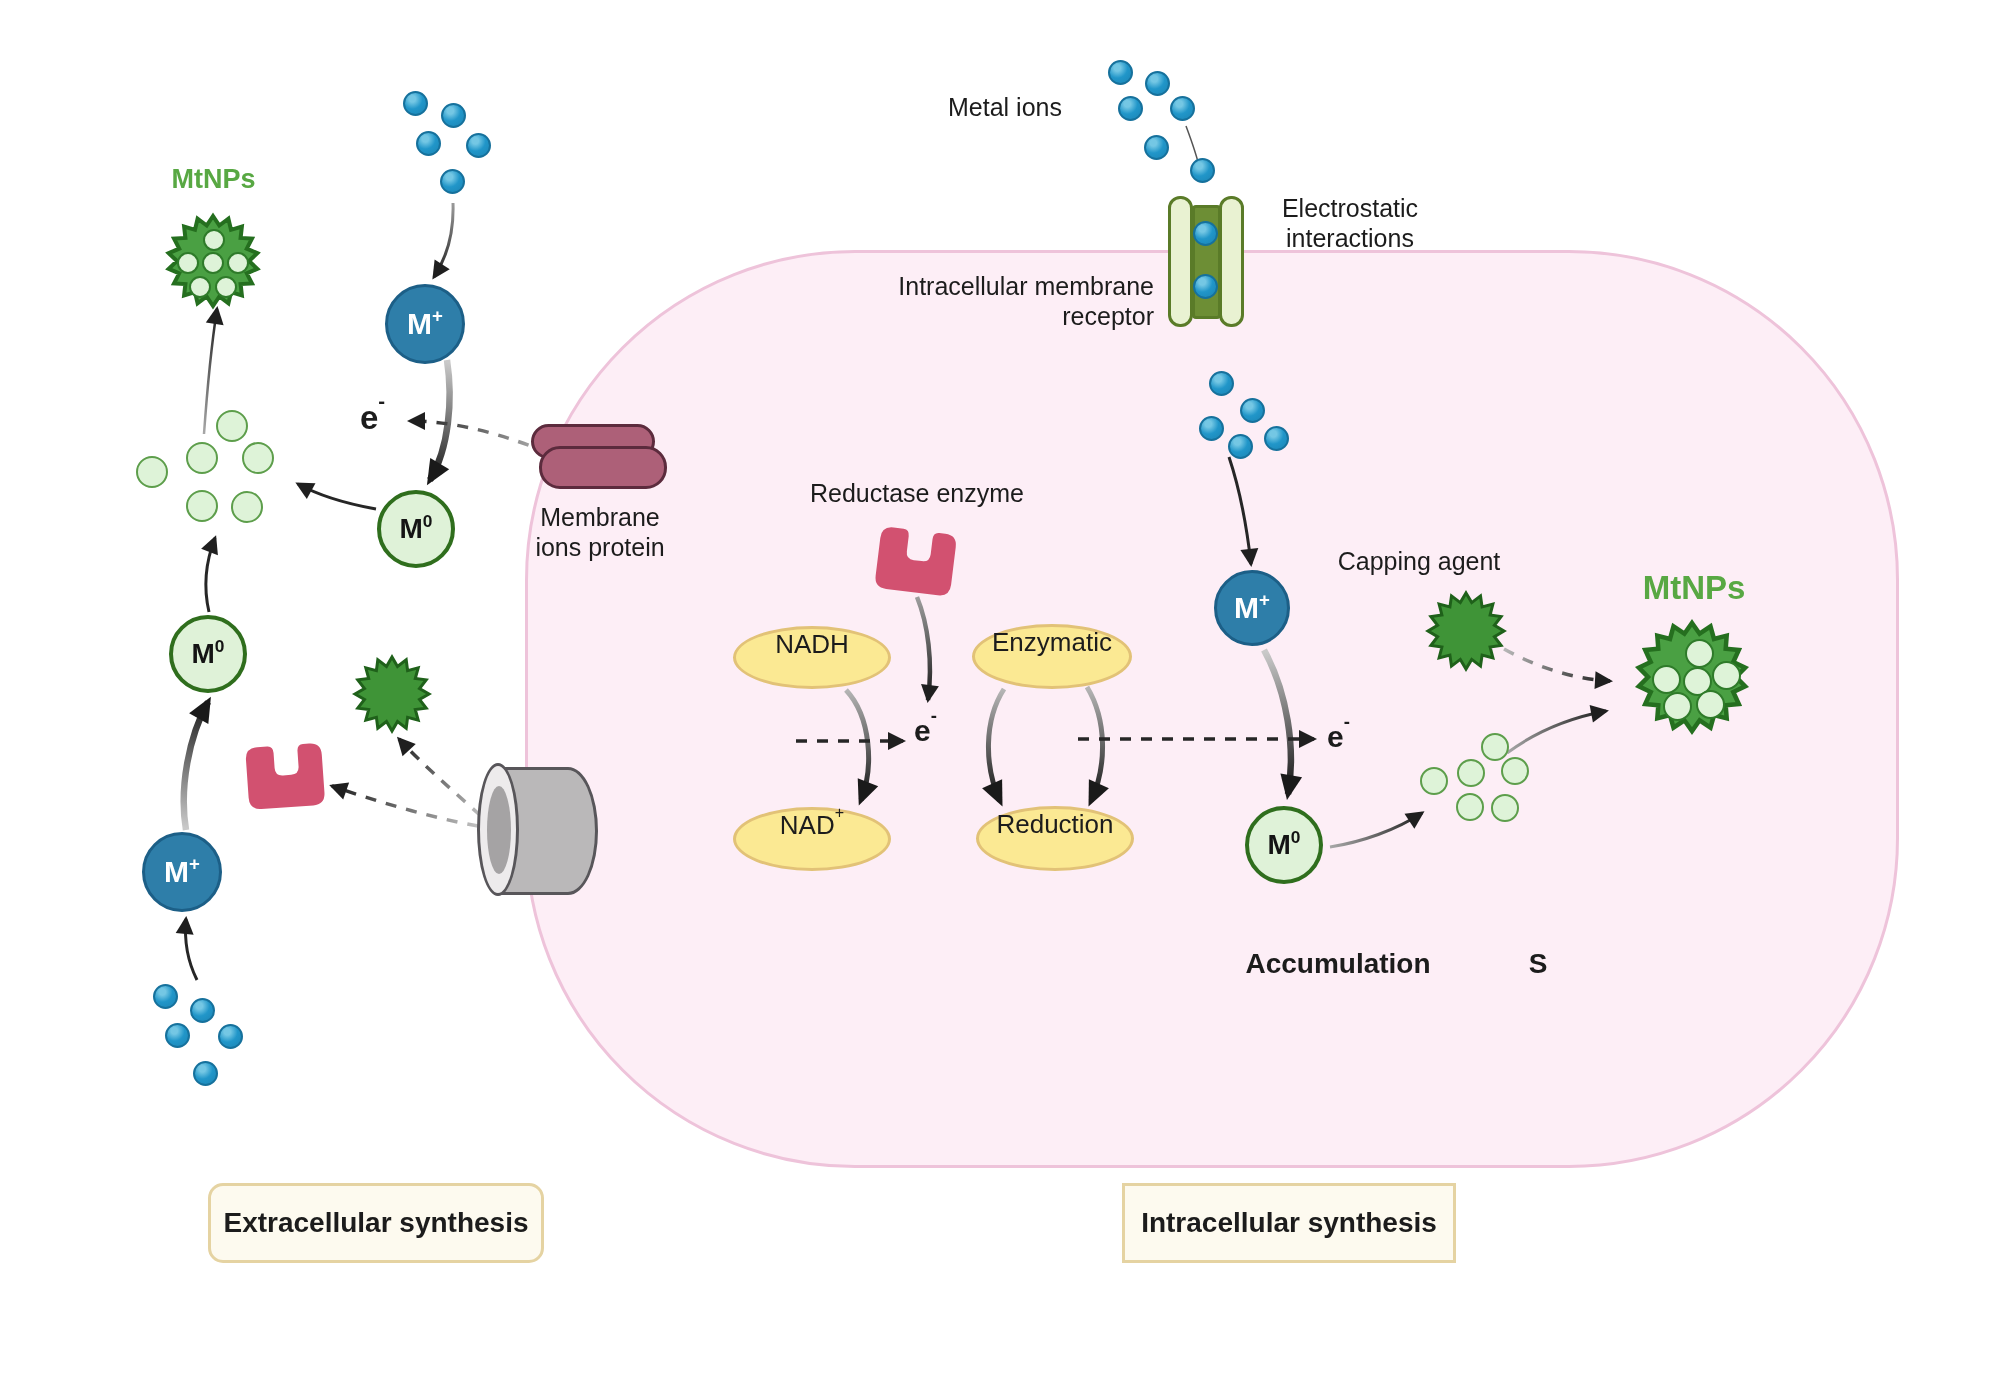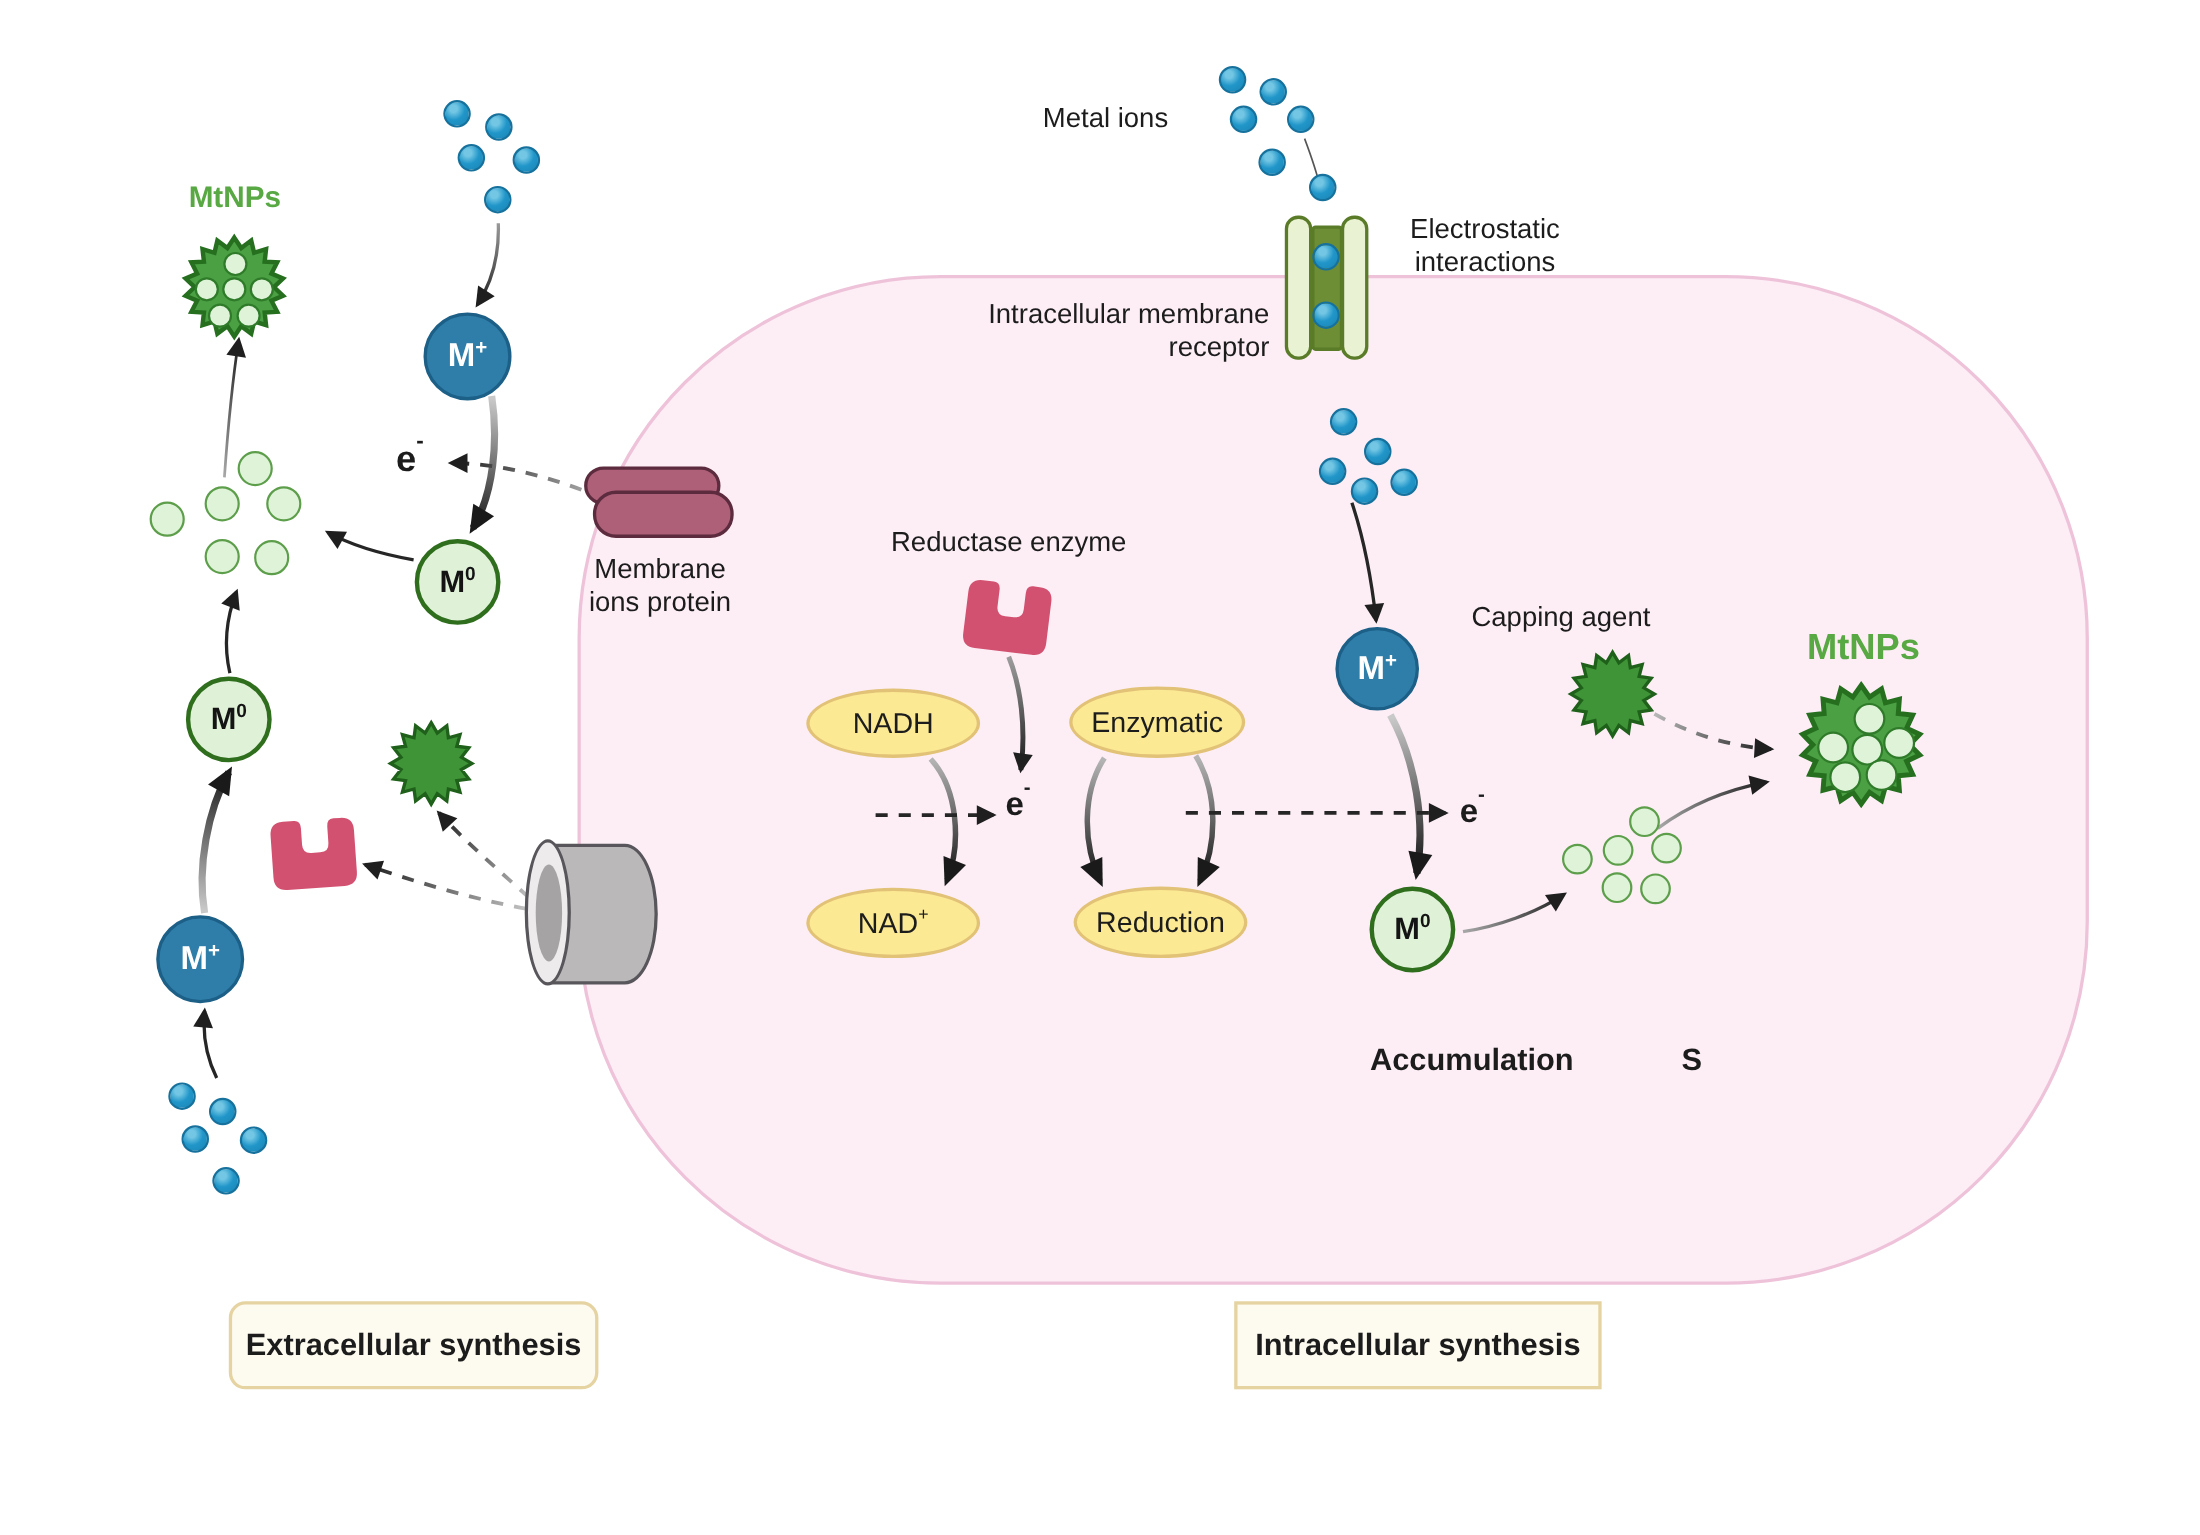--- a/index.html
+++ b/index.html
@@ -21,21 +21,21 @@
   .mplus{width:80px;height:80px;background:var(--m-plus-fill);border:3px solid var(--m-plus-border);
          color:#ffffff;font-size:30px;}
   .mzero{width:78px;height:78px;background:var(--m-zero-fill);border:4px solid var(--m-zero-border);
          color:#141414;font-size:28px;}
   .mcircle sup,.elabel sup{font-size:62%;position:relative;top:-0.45em;}
   
   .gdot{border-radius:50%;background:var(--np-dot-fill);border:2px solid var(--np-dot-border);box-sizing:border-box;}
   .npdot{border-radius:50%;background:var(--np-dot-fill);border:2.5px solid #2f7b2a;box-sizing:border-box;}
   
   .pill{border-radius:50%;background:var(--yellow-fill);border:3px solid var(--yellow-border);
-        display:flex;align-items:center;justify-content:center;font-size:26px;box-sizing:border-box;}
+        display:flex;justify-content:center;font-size:26px;box-sizing:border-box;}
   
   .lbl{font-size:25px;line-height:30px;}
   .center{text-align:center;}
   .right{text-align:right;}
   .green{color:var(--green-text);font-weight:bold;}
   .elabel{font-weight:bold;font-size:30px;}
   .section-lbl{font-weight:bold;font-size:28px;text-align:center;}
   
   .tag{background:var(--box-fill);border:3px solid var(--box-border);display:flex;
        align-items:center;justify-content:center;font-weight:bold;font-size:28px;box-sizing:border-box;}

